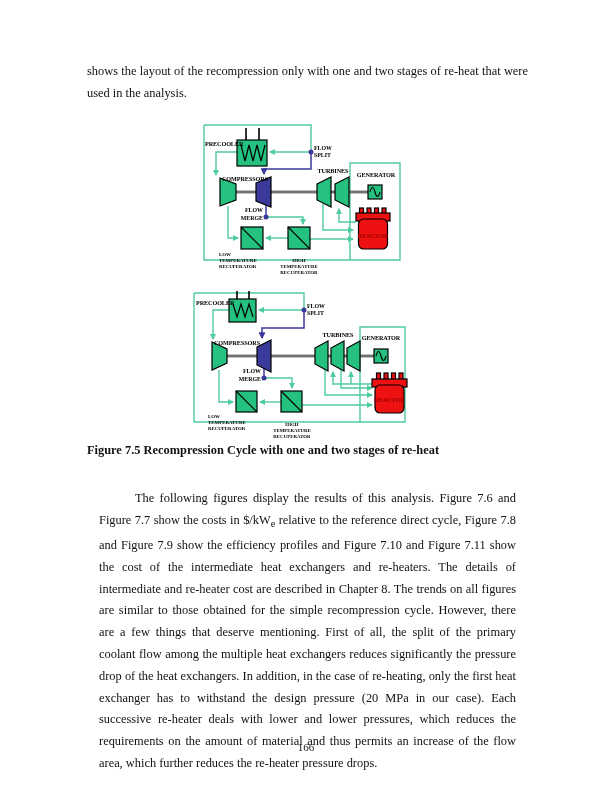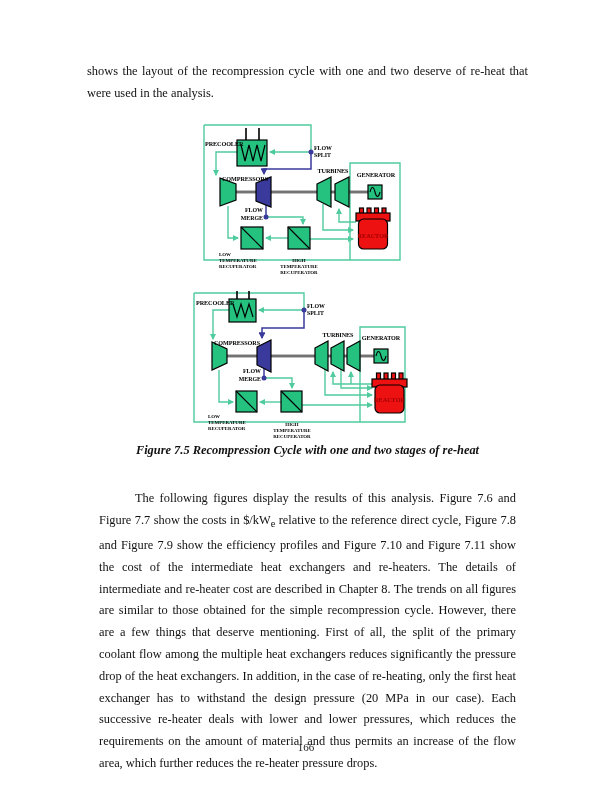--- a/index.html
+++ b/index.html
@@ -7,22 +7,22 @@
     position:relative; width:612px; height:792px; background:#ffffff;
     font-family:"Liberation Serif", serif; color:#000; overflow:hidden;
   }
   .para {
     position:absolute; left:87px; width:441px;
     font-size:12.4px; line-height:21.8px; text-align:justify; color:#111;
   }
   .indent { text-indent:36px; margin:12px; }
   .noindent { text-indent:0; margin:0; }
   .caption {
-    position:absolute; left:87px; width:441px; text-align:center;
-    font-weight:bold; font-size:12.4px; color:#111;font-style:italic;
+    position:absolute; left:87px; width:441px; 
+    font-weight:bold; font-size:12.4px; color:#111;
   }
   .pagenum {
     position:absolute; left:0; width:612px; top:741px; text-align:center;
     font-size:11px; color:#222;
   }
   .diag { position:absolute; }
   
   .pipe   { stroke:var(--pipe); stroke-width:1.4; fill:none; }
   .pipeN  { stroke:var(--navy); stroke-width:1.5; fill:none; }
   .comp   { fill:var(--component); stroke:#000; stroke-width:1.2; }
@@ -38,21 +38,21 @@
   .dreact { font-family:"Liberation Serif", serif; font-weight:bold; font-size:6.2px; fill:var(--reactor_text); }
   .mid { text-anchor:middle; } .end { text-anchor:end; }
   .arrowFill { fill:var(--pipe); } .arrowFillN { fill:var(--navy); }
 </style>
 </head>
 <body>
 
 <div id="page">
 
   <div class="para" style="top:61px;">
-    <p class="noindent">shows the layout of the recompression cycle with one and two deserve of re-heat that were used in the analysis.</p>
+    <p class="noindent">shows the layout of the recompression only with one and two stages of re-heat that were used in the analysis.</p>
   </div>
 
   <svg class="diag" style="left:186px; top:112px;" width="250" height="172" viewBox="0 0 250 172">
     <defs>
       <marker id="a1" viewBox="0 0 6 6" refX="5" refY="3" markerWidth="4.6" markerHeight="4.6" orient="auto">
         <path d="M0,0 L6,3 L0,6 Z" class="arrowFill"></path>
       </marker>
       <marker id="n1" viewBox="0 0 6 6" refX="5" refY="3" markerWidth="4.6" markerHeight="4.6" orient="auto">
         <path d="M0,0 L6,3 L0,6 Z" class="arrowFillN"></path>
       </marker>

